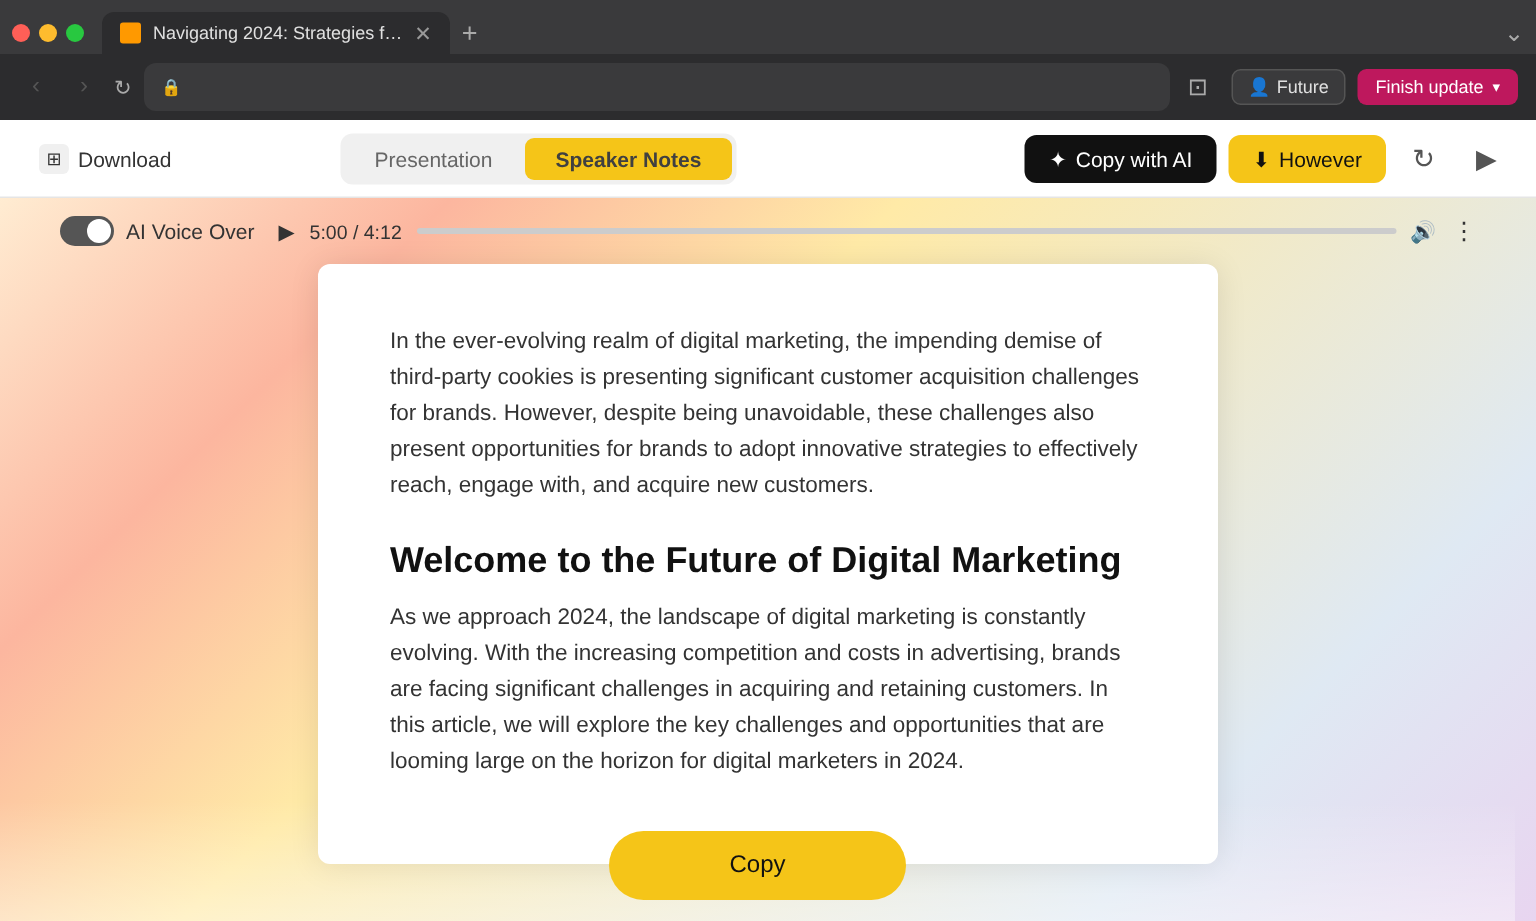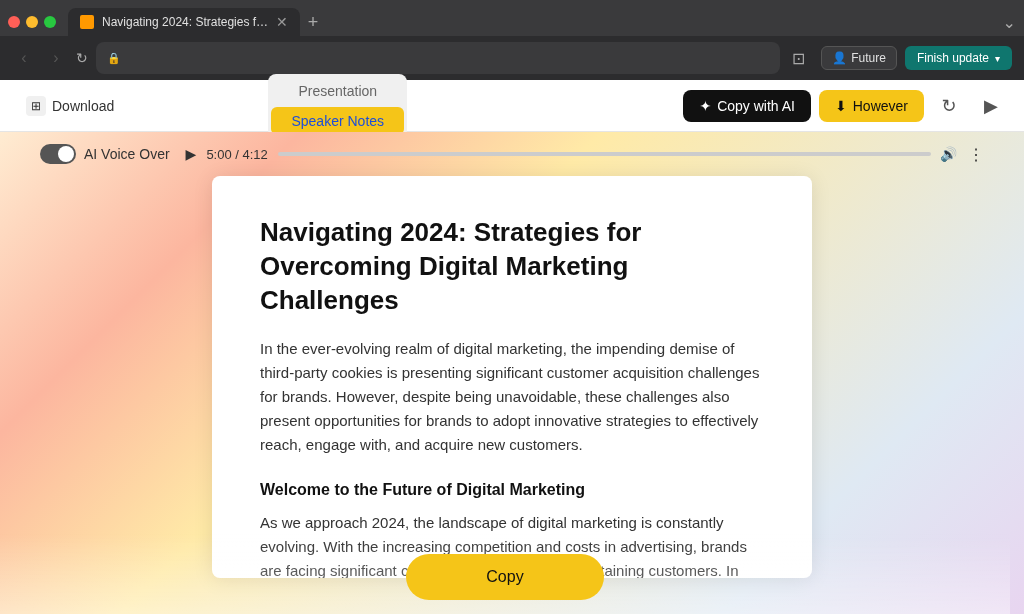--- a/index.html
+++ b/index.html
@@ -24,30 +24,30 @@
     .nav-btn { color: #888; font-size: 16px; background: none; border: none; cursor: pointer; width: 24px; height: 24px; display: flex; align-items: center; justify-content: center; }
     .nav-btn.disabled { color: #555; cursor: default; }
     .reload-btn { color: #aaa; font-size: 14px; background: none; border: none; cursor: pointer; }
     .address-bar { flex: 1; background: #3a3a3c; border: none; border-radius: 8px; color: #fff; font-size: 13px; padding: 6px 12px; height: 32px; display: flex; align-items: center; }
     .address-bar-inner { display: flex; align-items: center; gap: 6px; width: 100%; }
     .lock-icon { color: #aaa; font-size: 11px; }
     .address-text { color: #e0e0e0; font-size: 13px; }
     .reader-btn { color: #aaa; font-size: 16px; background: none; border: none; cursor: pointer; margin-left: 4px; }
     .browser-actions { display: flex; align-items: center; gap: 8px; margin-left: 8px; }
     .guest-btn { background: #3a3a3c; border: 1px solid #555; border-radius: 6px; color: #e0e0e0; font-size: 12px; padding: 4px 10px; display: flex; align-items: center; gap: 4px; cursor: pointer; }
-    .finish-update-btn { background: #0f766e; border: none; border-radius: 6px; color: #fff; font-size: 12px; padding: 5px 12px; cursor: pointer; display: flex; align-items: center; gap: 6px; }
+    .finish-update-btn { background: #be185d; border: none; border-radius: 6px; color: #fff; font-size: 12px; padding: 5px 12px; cursor: pointer; display: flex; align-items: center; gap: 6px; }
     .chevron-down { font-size: 10px; }
 
     
     .app-toolbar { display: flex; align-items: center; padding: 0 16px; height: 52px; background: #fff; border-bottom: 1px solid #e5e5e5; gap: 12px; }
     .workspace-btn { display: flex; align-items: center; gap: 6px; color: #333; font-size: 14px; cursor: pointer; padding: 6px 10px; border-radius: 6px; background: none; border: none; }
     .workspace-icon { width: 20px; height: 20px; background: #f0f0f0; border-radius: 4px; display: flex; align-items: center; justify-content: center; font-size: 12px; }
-    .tab-group { display: flex; align-items: center; background: #f0f0f0; border-radius: 8px; padding: 3px; gap: 2px; margin: 0 auto; flex-direction: column; }
+    .tab-group { display: flex; align-items: center; background: #f0f0f0; border-radius: 8px; padding: 3px; gap: 2px; margin: 0 auto; }
     .app-tab { padding: 6px 20px; border-radius: 6px; font-size: 14px; cursor: pointer; border: none; background: none; color: #666; }
-    .app-tab.active { background: #f5c518; color: #1d4ed8; font-weight: 400; }
+    .app-tab.active { background: #f5c518; color: #404040; font-weight: 700; }
     .toolbar-actions { display: flex; align-items: center; gap: 8px; margin-left: auto; }
     .edit-ai-btn { display: flex; align-items: center; gap: 6px; background: #111; color: #fff; border: none; border-radius: 8px; padding: 8px 16px; font-size: 14px; cursor: pointer; }
     .download-btn { display: flex; align-items: center; gap: 6px; background: #f5c518; color: #111; border: none; border-radius: 8px; padding: 8px 16px; font-size: 14px; font-weight: 500; cursor: pointer; }
     .toolbar-icon-btn { background: none; border: none; cursor: pointer; color: #555; font-size: 18px; width: 34px; height: 34px; display: flex; align-items: center; justify-content: center; border-radius: 6px; }
 
     
     .content-area { background: linear-gradient(135deg, #ffecd2 0%, #fcb69f 20%, #ffeaa7 40%, #dfe9f3 80%, #e8d5f0 100%); height: calc(614px - 36px - 44px - 52px); display: flex; flex-direction: column; align-items: center; overflow: hidden; position: relative; }
 
     
     .audio-player { width: 100%; display: flex; align-items: center; padding: 12px 40px; gap: 16px; }
@@ -62,21 +62,21 @@
     .time-display { font-size: 13px; color: #333; white-space: nowrap; }
     .progress-bar-container { flex: 1; height: 4px; background: #ccc; border-radius: 2px; cursor: pointer; position: relative; }
     .progress-bar-fill { height: 100%; background: #333; border-radius: 2px; width: 0%; }
     .volume-icon { color: #333; font-size: 14px; cursor: pointer; }
     .more-btn { color: #333; font-size: 16px; cursor: pointer; }
 
     
     .document-panel { background: #fff; width: 600px; border-radius: 8px; padding: 40px 48px 32px 48px; overflow-y: auto; max-height: calc(100% - 80px); box-shadow: 0 2px 20px rgba(0,0,0,0.1); }
     .doc-title { font-size: 26px; font-weight: 700; color: #111; margin-bottom: 20px; line-height: 1.3; }
     .doc-body-text { font-size: 15px; color: #333; line-height: 1.6; margin-bottom: 24px; }
-    .doc-section-title { font-size: 16px; font-weight: 700; color: #111; margin-bottom: 12px; }
+    .doc-section-title { font-size: 24px; font-weight: 700; color: #111; margin-bottom: 12px; }
     .doc-section-text { font-size: 15px; color: #333; line-height: 1.6; margin-bottom: 24px; }
 
     
     .copy-btn-overlay { position: absolute; bottom: 0; left: 0; right: 14px; height: 80px; background: linear-gradient(to bottom, transparent, rgba(255,255,255,0.4)); display: flex; align-items: flex-end; justify-content: center; padding-bottom: 14px; }
     .copy-btn { background: #f5c518; border: none; border-radius: 30px; color: #111; font-size: 16px; font-weight: 500; padding: 14px 80px; cursor: pointer; }
 
     
     .ai-star { font-size: 14px; }
   </style>
 </head>
@@ -159,21 +159,20 @@
       <span class="time-display">5:00 / 4:12</span>
       <div class="progress-bar-container">
         <div class="progress-bar-fill"></div>
       </div>
       <span class="volume-icon">🔊</span>
       <span class="more-btn">⋮</span>
     </div>
   </div>
 
   <div class="document-panel">
-    <h1 class="doc-title">Navigating 2024: Strategies for Overcoming Digital Marketing Challenges</h1>
     <p class="doc-body-text">In the ever-evolving realm of digital marketing, the impending demise of third-party cookies is presenting significant customer acquisition challenges for brands. However, despite being unavoidable, these challenges also present opportunities for brands to adopt innovative strategies to effectively reach, engage with, and acquire new customers.</p>
     <h2 class="doc-section-title">Welcome to the Future of Digital Marketing</h2>
     <p class="doc-section-text">As we approach 2024, the landscape of digital marketing is constantly evolving. With the increasing competition and costs in advertising, brands are facing significant challenges in acquiring and retaining customers. In this article, we will explore the key challenges and opportunities that are looming large on the horizon for digital marketers in 2024.</p>
 
   </div>
 
   <div class="copy-btn-overlay">
     <button class="copy-btn">Copy</button>
   </div>
 </div>

